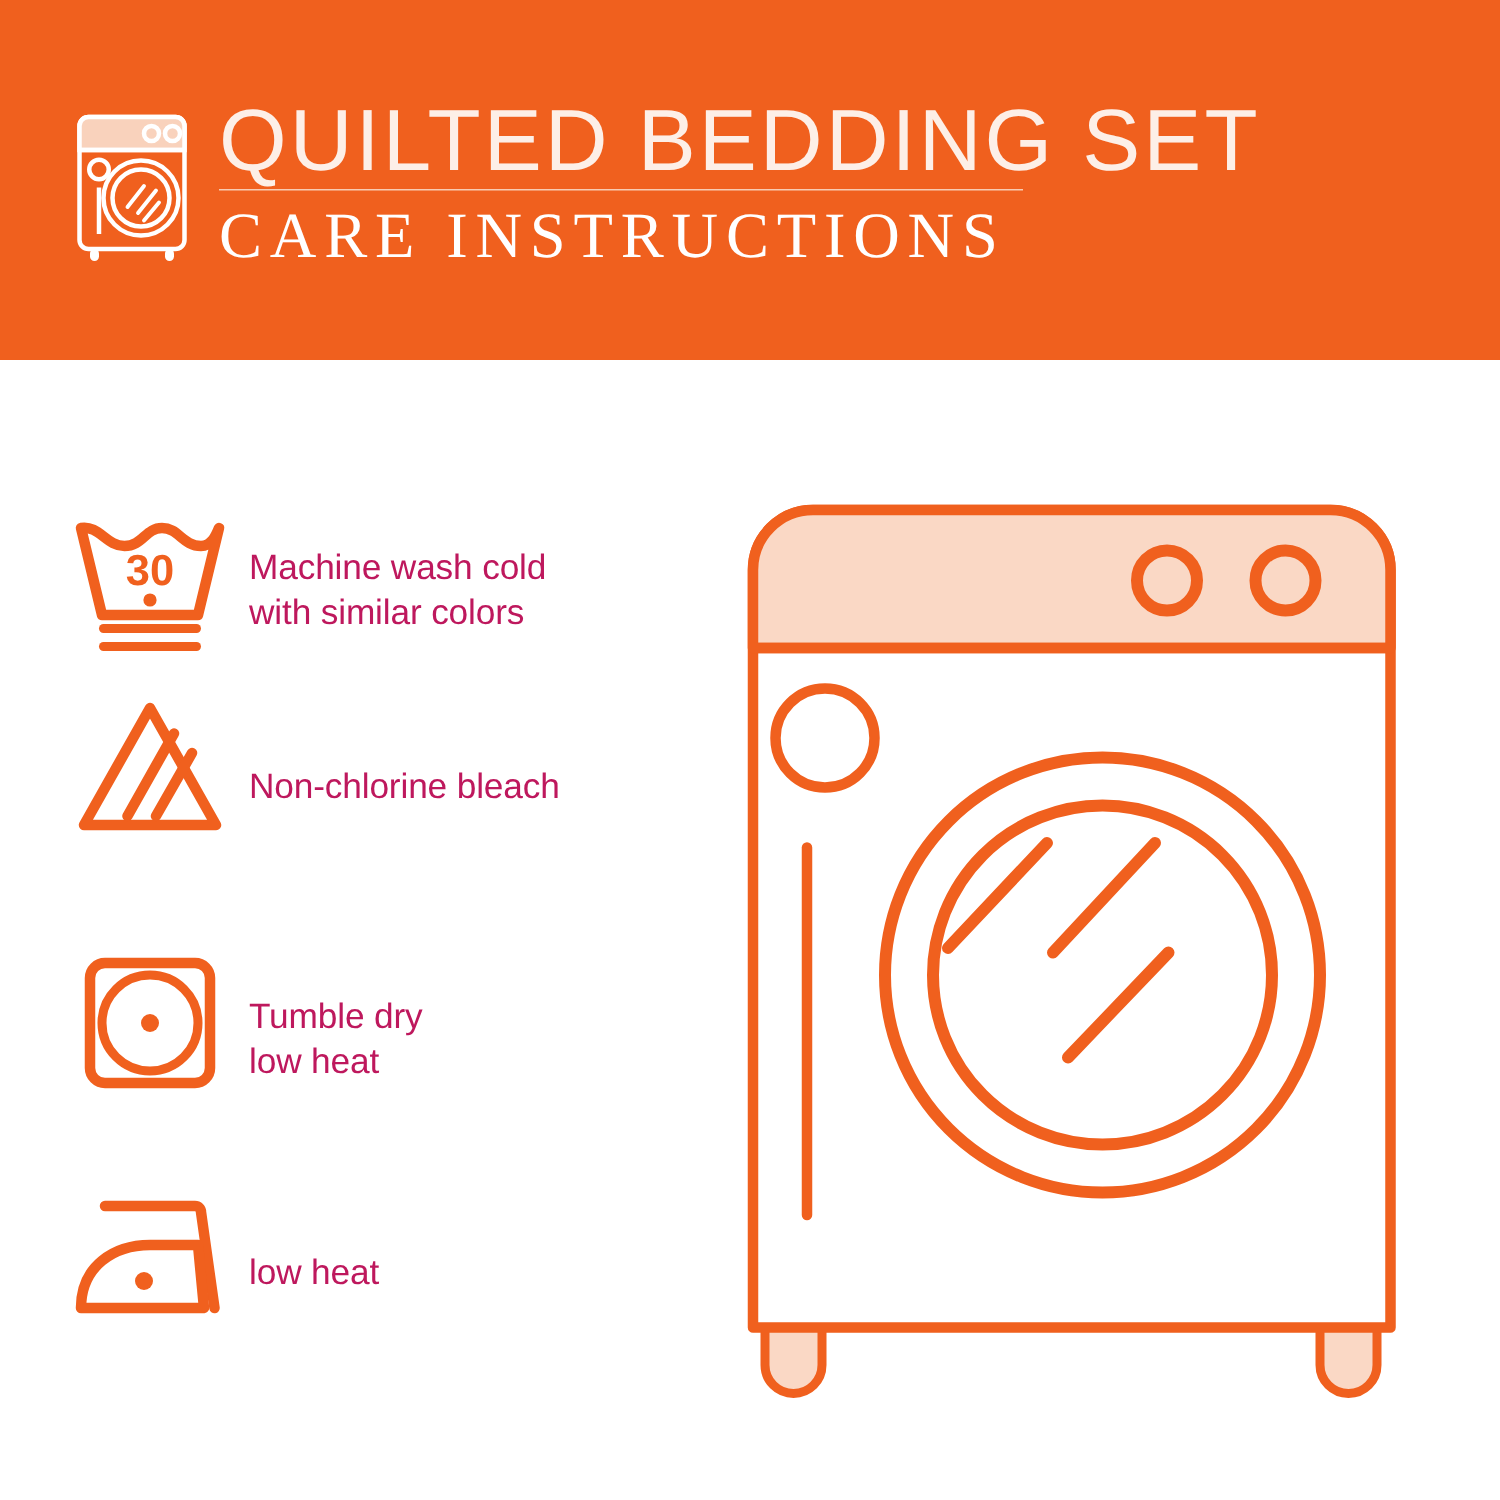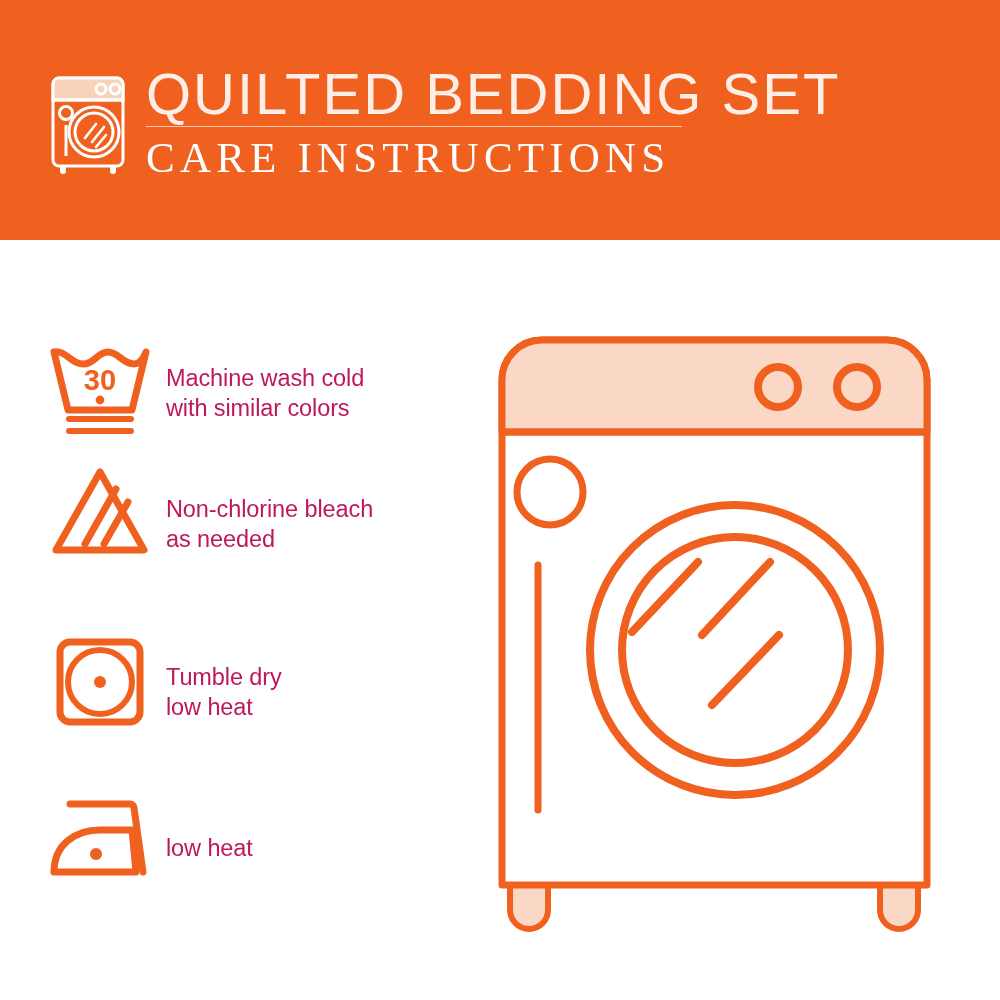--- a/index.html
+++ b/index.html
@@ -188,21 +188,20 @@
       <div class="care-symbol">
         <svg viewBox="0 0 108 98" width="108" height="98" aria-hidden="true">
           <path d="M54 8 L98 86 L10 86 Z" fill="none" stroke="#F0601E" stroke-width="7" stroke-linejoin="round"></path>
 
           <line x1="39" y1="80" x2="70" y2="25" stroke="#F0601E" stroke-width="7" stroke-linecap="round"></line>
           <line x1="58" y1="80" x2="82" y2="38" stroke="#F0601E" stroke-width="7" stroke-linecap="round"></line>
         </svg>
       </div>
       <div class="care-text">
         <div>Non-chlorine bleach</div>
-        <div>as needed</div>
       </div>
     </div>
 
     <div class="care-item i2">
       <div class="care-symbol">
         <svg viewBox="0 0 108 98" width="108" height="98" aria-hidden="true">
           <rect x="14" y="10" width="80" height="80" rx="10" ry="10" fill="none" stroke="#F0601E" stroke-width="7"></rect>
           <circle cx="54" cy="50" r="32" fill="none" stroke="#F0601E" stroke-width="6"></circle>
           <circle cx="54" cy="50" r="6" fill="#F0601E"></circle>
         </svg>

